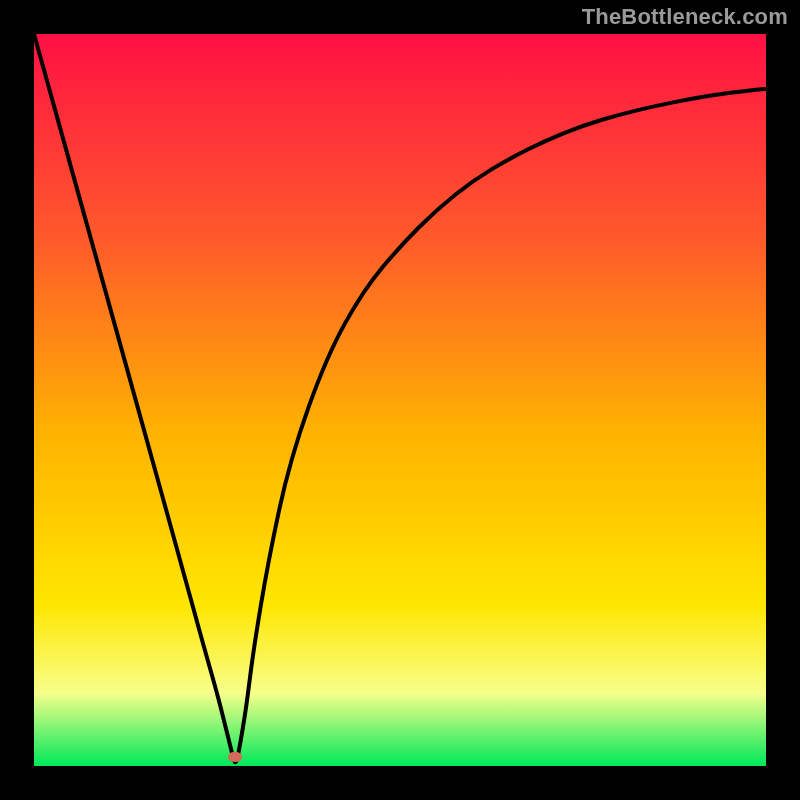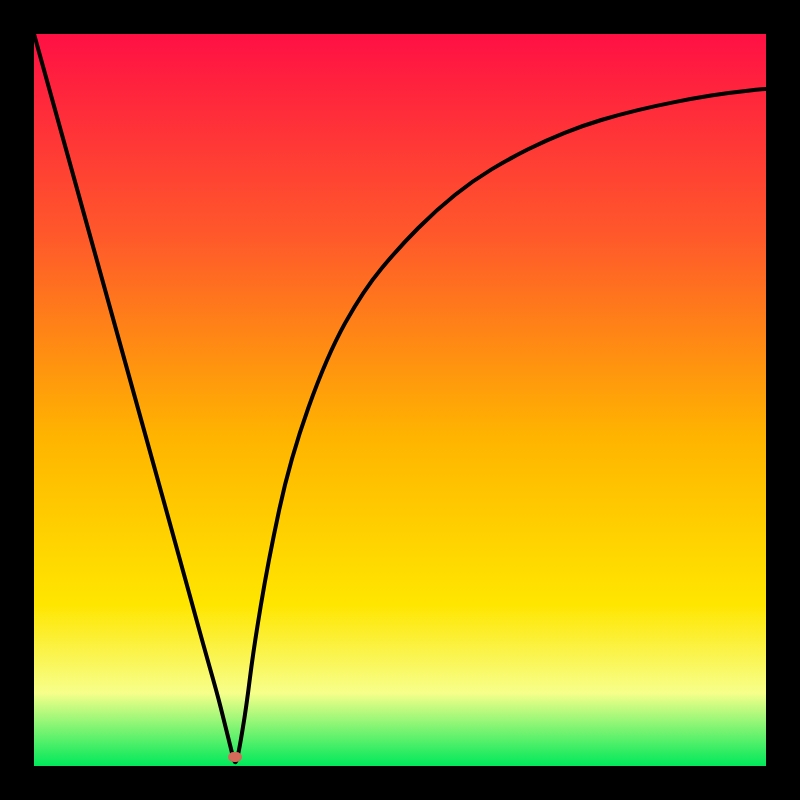--- a/index.html
+++ b/index.html
@@ -50,20 +50,21 @@
     letter-spacing: 0.2px;
     z-index: 5;
     user-select: none;
   }
 </style>
 </head>
 <body>
 
 <div class="outer">
 
+  <div class="watermark">TheBottleneck.com</div>
 
   <div class="plot-wrap">
 
     <svg class="plot-bg" viewBox="0 0 732 732" preserveAspectRatio="none">
       <defs>
         <linearGradient id="bgGrad" x1="0" y1="0" x2="0" y2="1">
           <stop id="gstop0" offset="0%" stop-color="#ff1044"></stop>
           <stop id="gstop1" offset="28%" stop-color="#ff5a2a"></stop>
           <stop id="gstop2" offset="55%" stop-color="#ffb400"></stop>
           <stop id="gstop3" offset="78%" stop-color="#ffe600"></stop>

